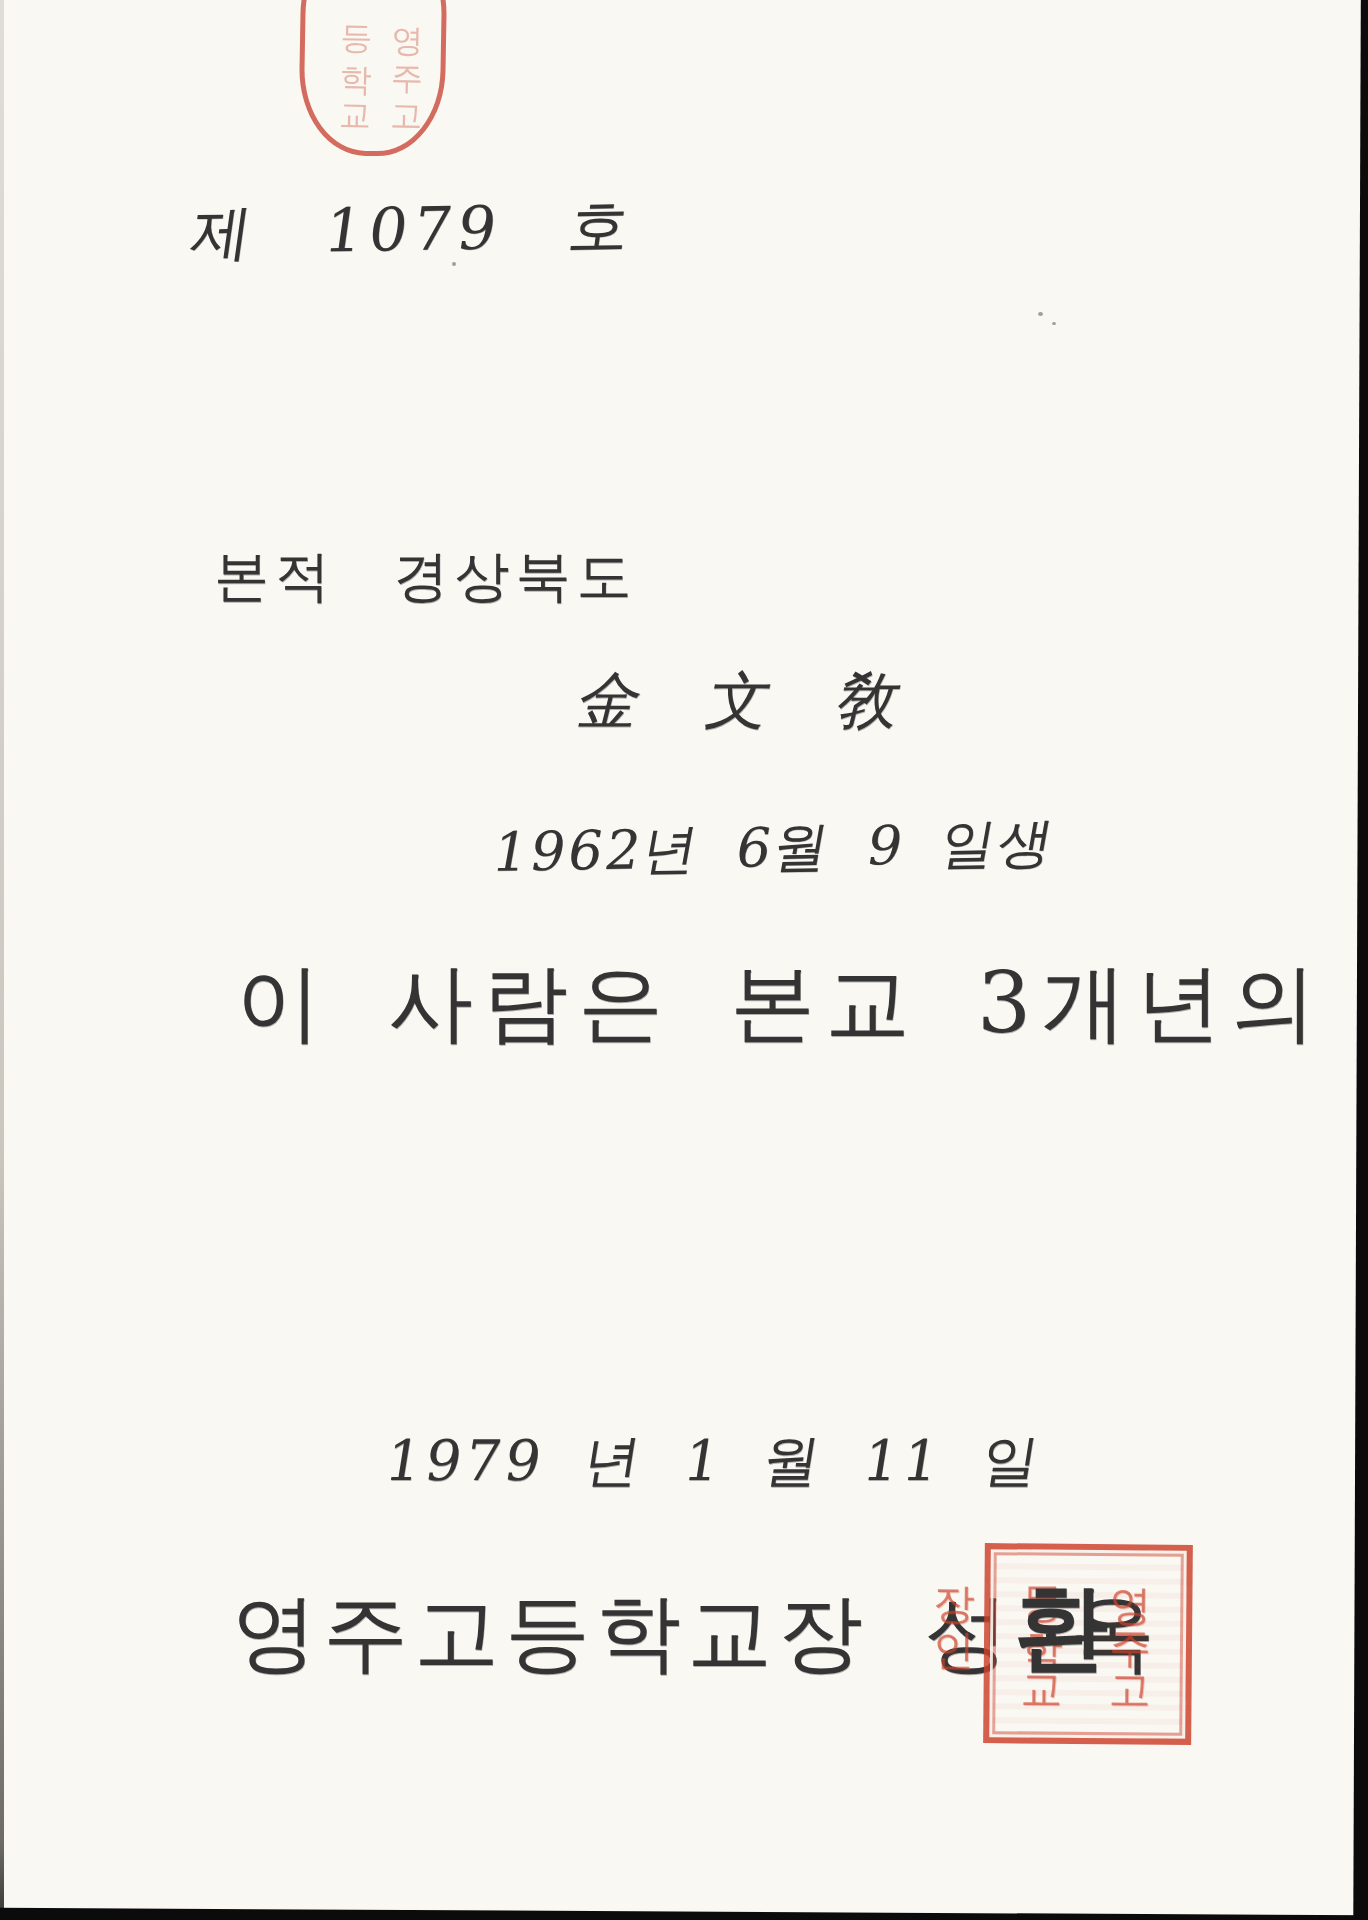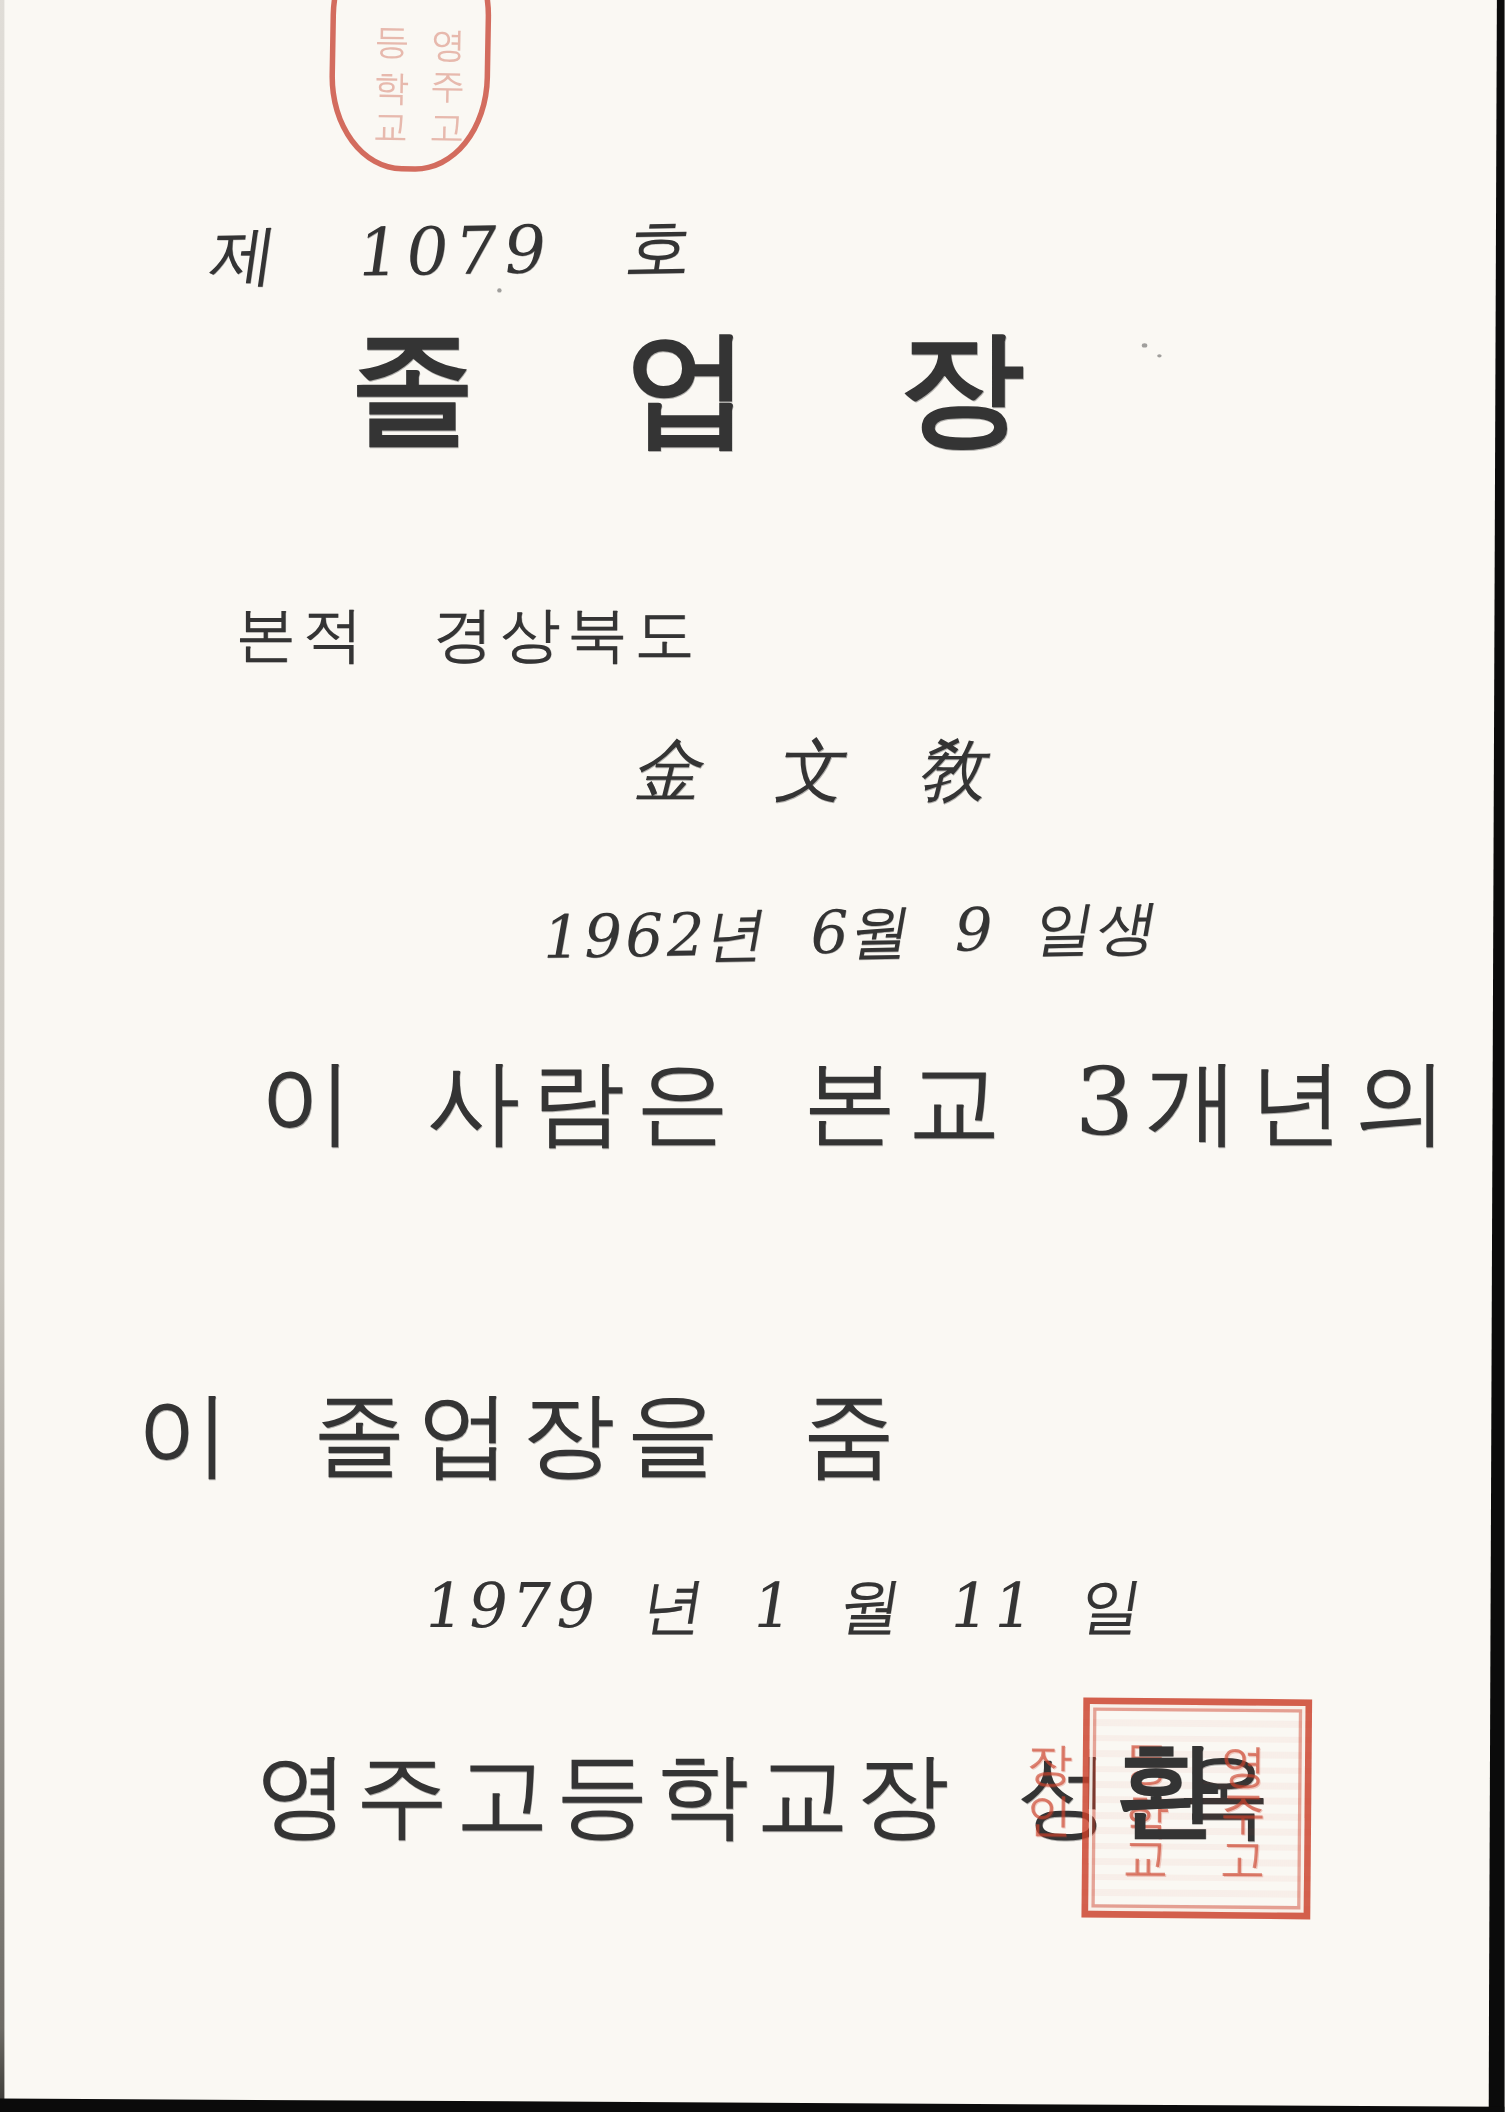--- a/index.html
+++ b/index.html
@@ -157,32 +157,30 @@
 <body>
 
 <div class="page">
 
   <div class="seal seal-top">
     <span class="inscription">영주고등학교</span>
   </div>
 
   <div class="line hand cert-no">제 1079 호</div>
 
-  <div class="line hand title">졸 업 장</div>
 
   <div class="line hand domicile">본적 경상북도</div>
 
   <div class="line hand student-name">金 文 敎</div>
 
   <div class="line hand birthdate">1962년 6월 9 일생</div>
 
   <div class="line hand body-line body-1">이 사람은 본교 3개년의</div>
 
 
-  <div class="line hand body-line body-3">이 졸업장을 줌</div>
 
   <div class="line hand issue-date">1979 년 1 월 11 일</div>
 
   <div class="line hand signature">영주고등학교장 성 옥</div>
 
   <div class="seal seal-principal">
     <span class="inscription">영주고등학교장인</span>
   </div>
 
   <div class="line hand signature-last">환</div>

